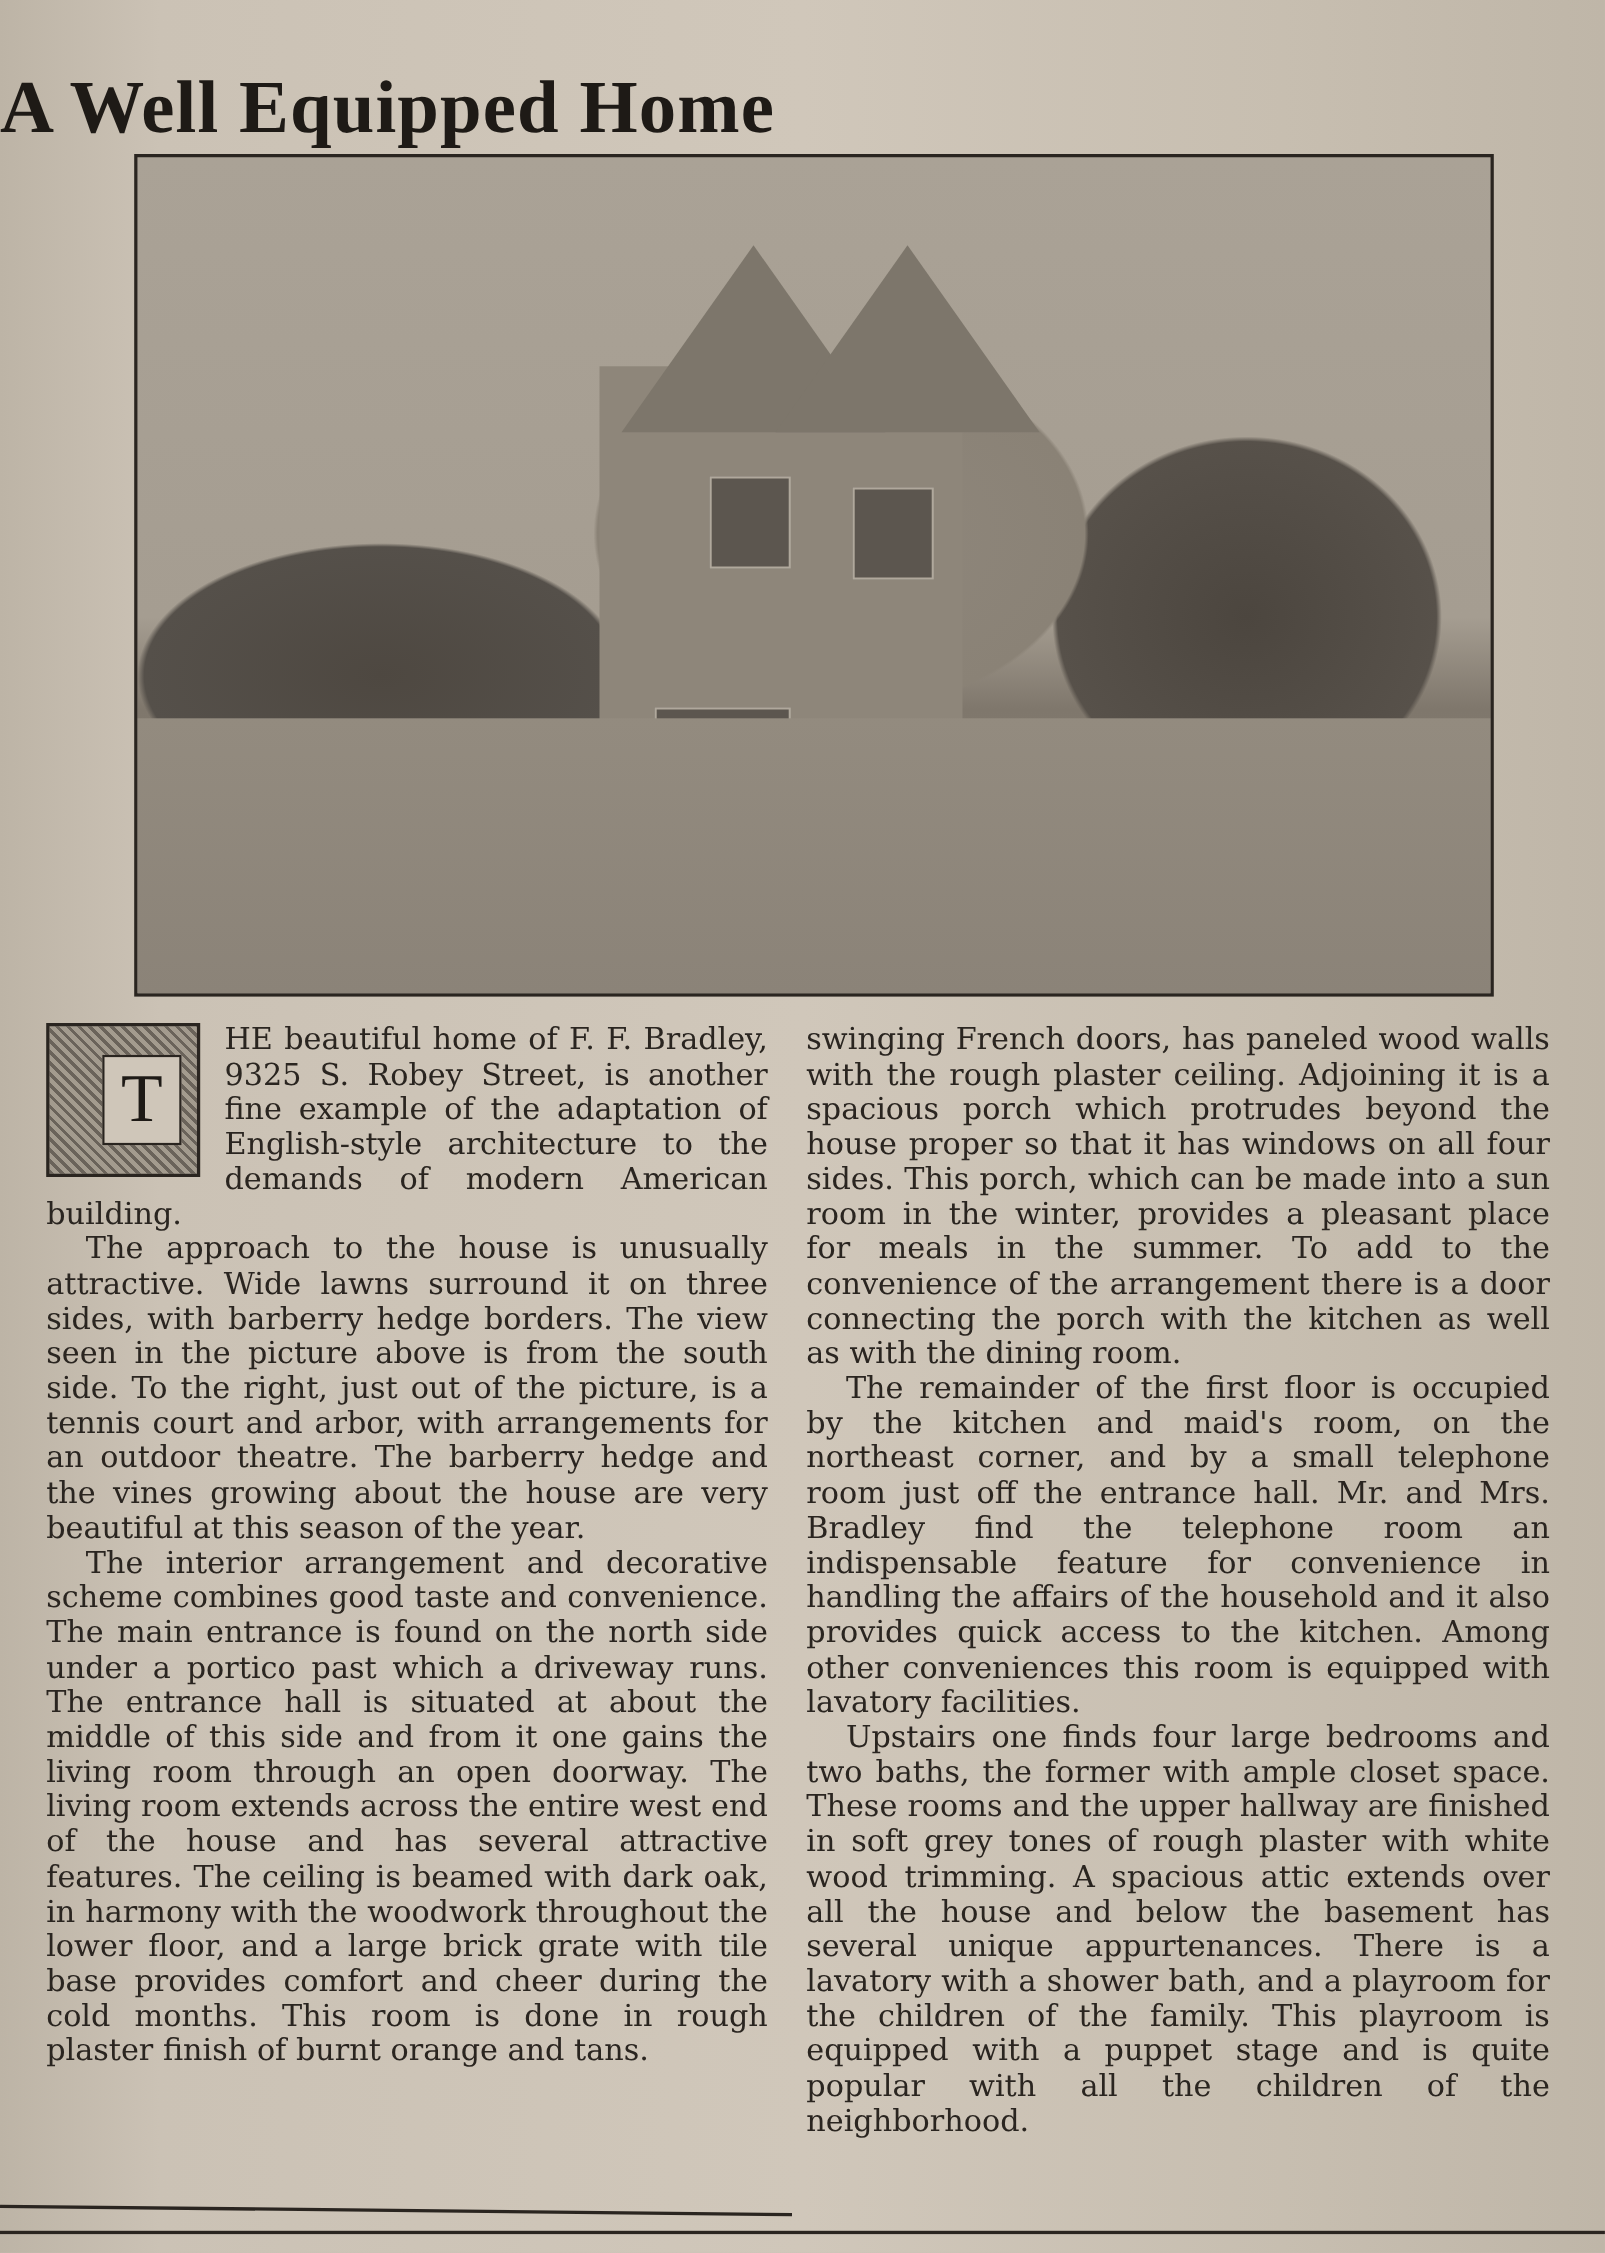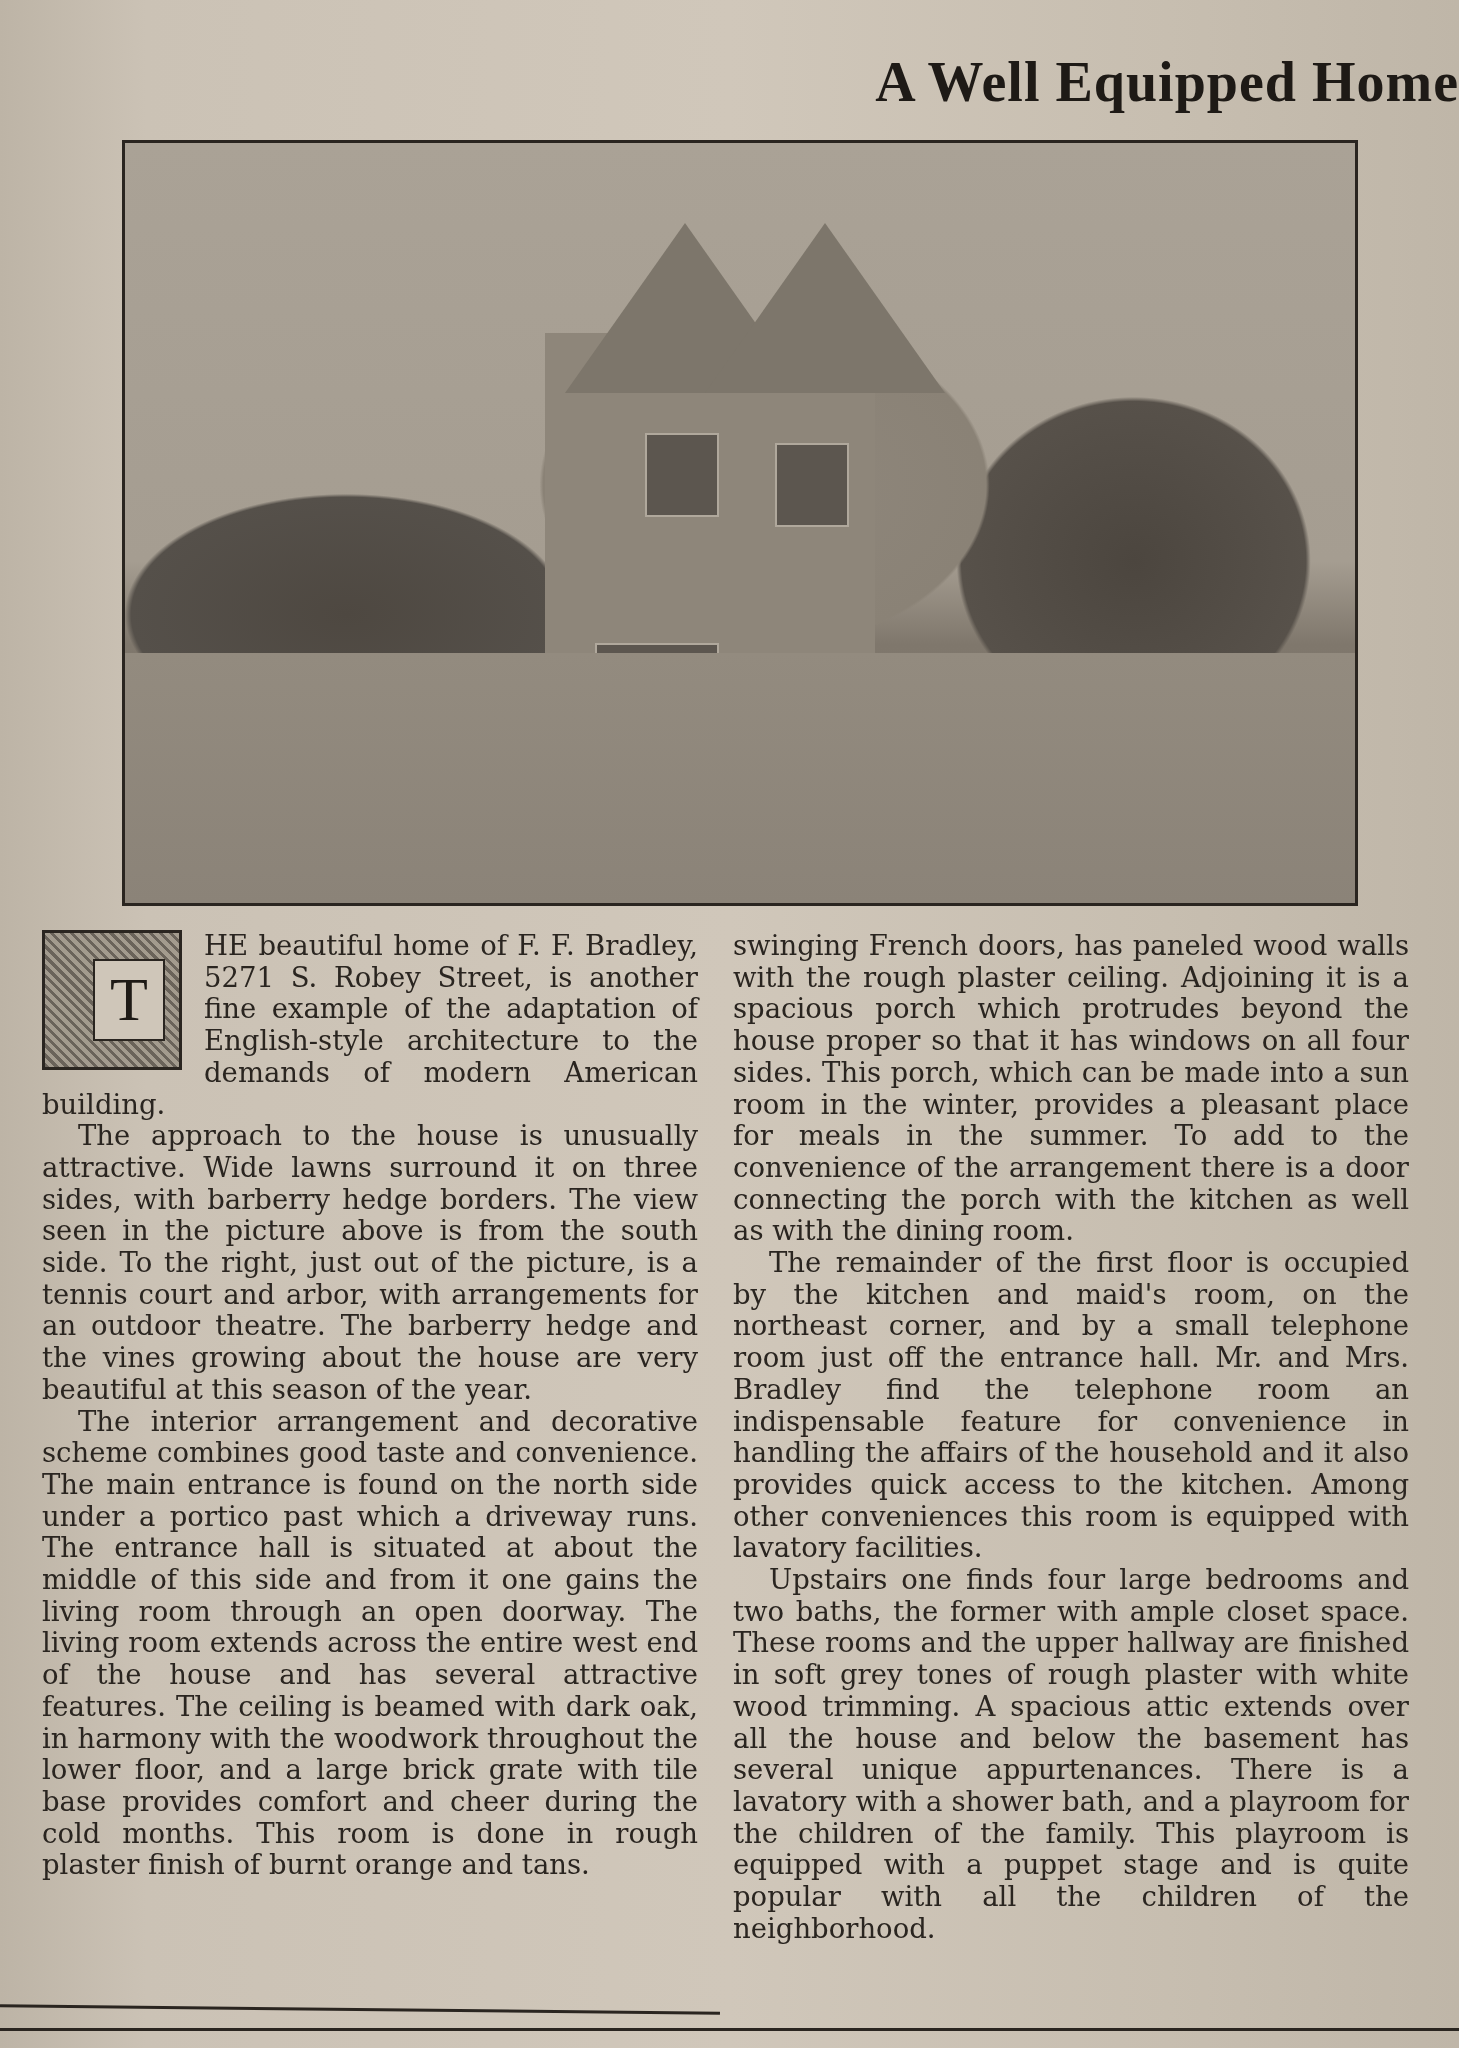--- a/index.html
+++ b/index.html
@@ -6,21 +6,21 @@
   body {
     width: 1459px; height: 2048px; overflow: hidden;
     background: #c9c0b3;
     background-image: linear-gradient(90deg, #bdb4a6 0%, #cbc2b5 10%, #d0c7ba 50%, #c7beb0 80%, #bfb6a8 100%);
     color: #2a2520;
     font-family: "DejaVu Serif", "Liberation Serif", serif;
     position: relative;
   }
   .title {
     position: absolute; top: 12px; left: 0; width: 1459px;
-    text-align: right; font-size: 56px; letter-spacing: 1px;
+    text-align: left; font-size: 68px; letter-spacing: 1px;
     font-family: "Liberation Serif", serif; color: #1e1a16;
   }
   .photo {
     position: absolute; left: 122px; top: 140px; width: 1230px; height: 760px;
     border: 3px solid #2a2520;
     background:
       radial-gradient(ellipse 30% 35% at 52% 45%, #8f877c 0%, #8a8276 60%, transparent 61%),
       radial-gradient(ellipse 25% 22% at 18% 62%, #4e4841 0%, #55504a 70%, transparent 72%),
       radial-gradient(ellipse 20% 30% at 82% 55%, #4c463f 0%, #57514a 70%, transparent 72%),
       linear-gradient(180deg, #aaa296 0%, #a59d91 55%, #7f776c 66%, #8a8277 100%);
@@ -71,21 +71,21 @@
   <div class="window" style="left:520px; top:290px; width:70px; height:80px;"></div>
   <div class="window" style="left:650px; top:300px; width:70px; height:80px;"></div>
   <div class="window" style="left:470px; top:500px; width:120px; height:90px;"></div>
   <div class="lawn"></div>
 </div>
 
 <div class="col col-left">
   <div class="dropcap">
     <div class="dropcap-inner">T</div>
   </div>
-  <p class="first">HE beautiful home of F. F. Bradley, 5271 S. Robey Street, is another fine example of the adaptation of English-style architecture to the demands of modern American building.</p>
+  <p class="first">HE beautiful home of F. F. Bradley, 9325 S. Robey Street, is another fine example of the adaptation of English-style architecture to the demands of modern American building.</p>
   <p>The approach to the house is unusually attractive. Wide lawns surround it on three sides, with barberry hedge borders. The view seen in the picture above is from the south side. To the right, just out of the picture, is a tennis court and arbor, with arrangements for an outdoor theatre. The barberry hedge and the vines growing about the house are very beautiful at this season of the year.</p>
   <p>The interior arrangement and decorative scheme combines good taste and convenience. The main entrance is found on the north side under a portico past which a driveway runs. The entrance hall is situated at about the middle of this side and from it one gains the living room through an open doorway. The living room extends across the entire west end of the house and has several attractive features. The ceiling is beamed with dark oak, in harmony with the woodwork throughout the lower floor, and a large brick grate with tile base provides comfort and cheer during the cold months. This room is done in rough plaster finish of burnt orange and tans.</p>
 </div>
 
 <div class="col col-right">
   <p class="first">swinging French doors, has paneled wood walls with the rough plaster ceiling. Adjoining it is a spacious porch which protrudes beyond the house proper so that it has windows on all four sides. This porch, which can be made into a sun room in the winter, provides a pleasant place for meals in the summer. To add to the convenience of the arrangement there is a door connecting the porch with the kitchen as well as with the dining room.</p>
   <p>The remainder of the first floor is occupied by the kitchen and maid's room, on the northeast corner, and by a small telephone room just off the entrance hall. Mr. and Mrs. Bradley find the telephone room an indispensable feature for convenience in handling the affairs of the household and it also provides quick access to the kitchen. Among other conveniences this room is equipped with lavatory facilities.</p>
   <p>Upstairs one finds four large bedrooms and two baths, the former with ample closet space. These rooms and the upper hallway are finished in soft grey tones of rough plaster with white wood trimming. A spacious attic extends over all the house and below the basement has several unique appurtenances. There is a lavatory with a shower bath, and a playroom for the children of the family. This playroom is equipped with a puppet stage and is quite popular with all the children of the neighborhood.</p>
 </div>
 

